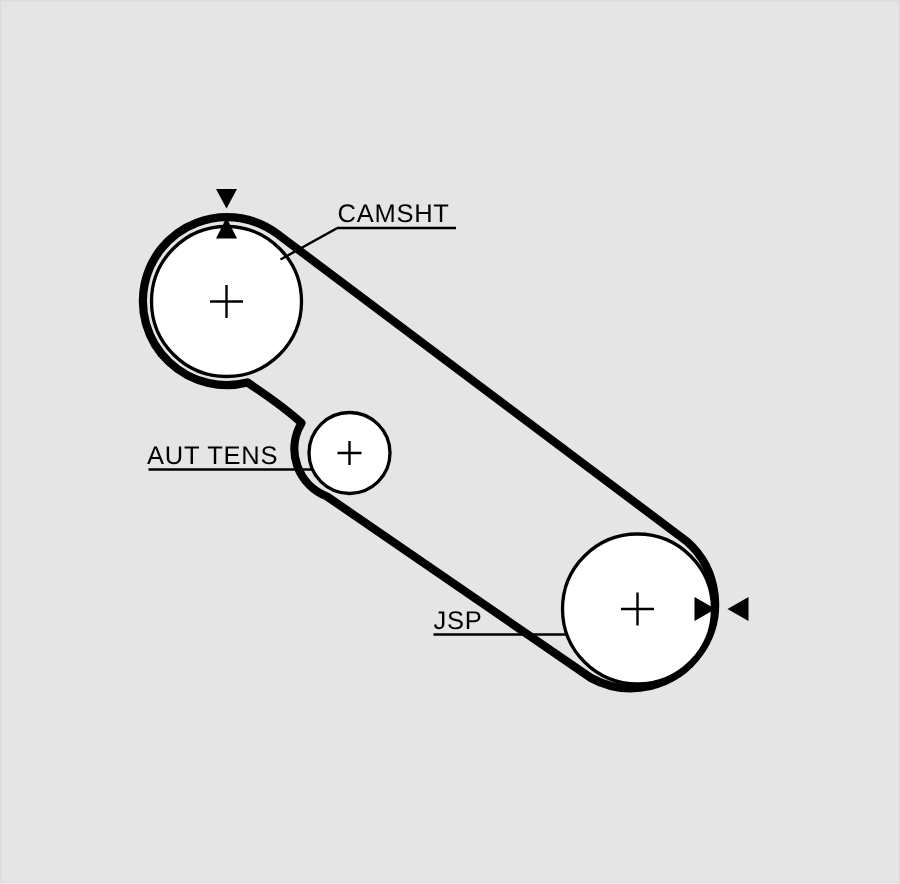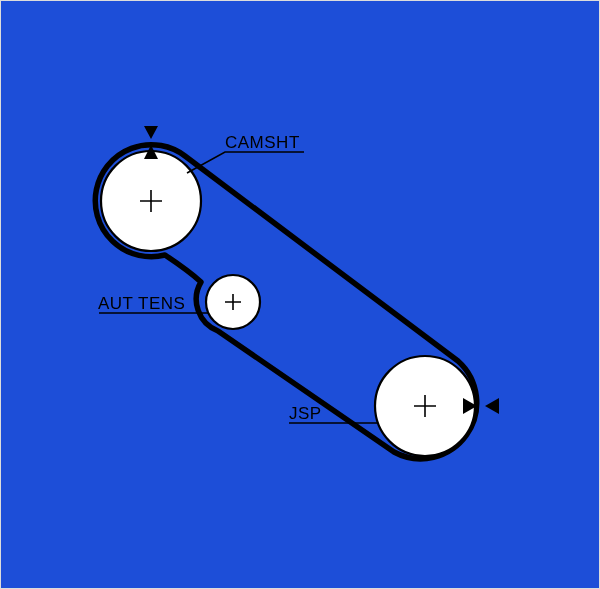--- a/index.html
+++ b/index.html
@@ -4,21 +4,21 @@
 <style>
   html, body {
     margin: 0;
     padding: 0;
     background: #ffffff;
   }
   .canvas {
     width: 600px;
     height: 589px;
     box-sizing: border-box;
-    background: #1d4ed8;
+    background: #e5e5e5;
     border: 1px solid #dcdcdc;
     position: relative;
     overflow: hidden;
   }
   svg { display: block; }
   .label {
     font-family: "Liberation Sans", sans-serif;
     font-size: 17px;
     letter-spacing: 0.5px;
     fill: #000000;

